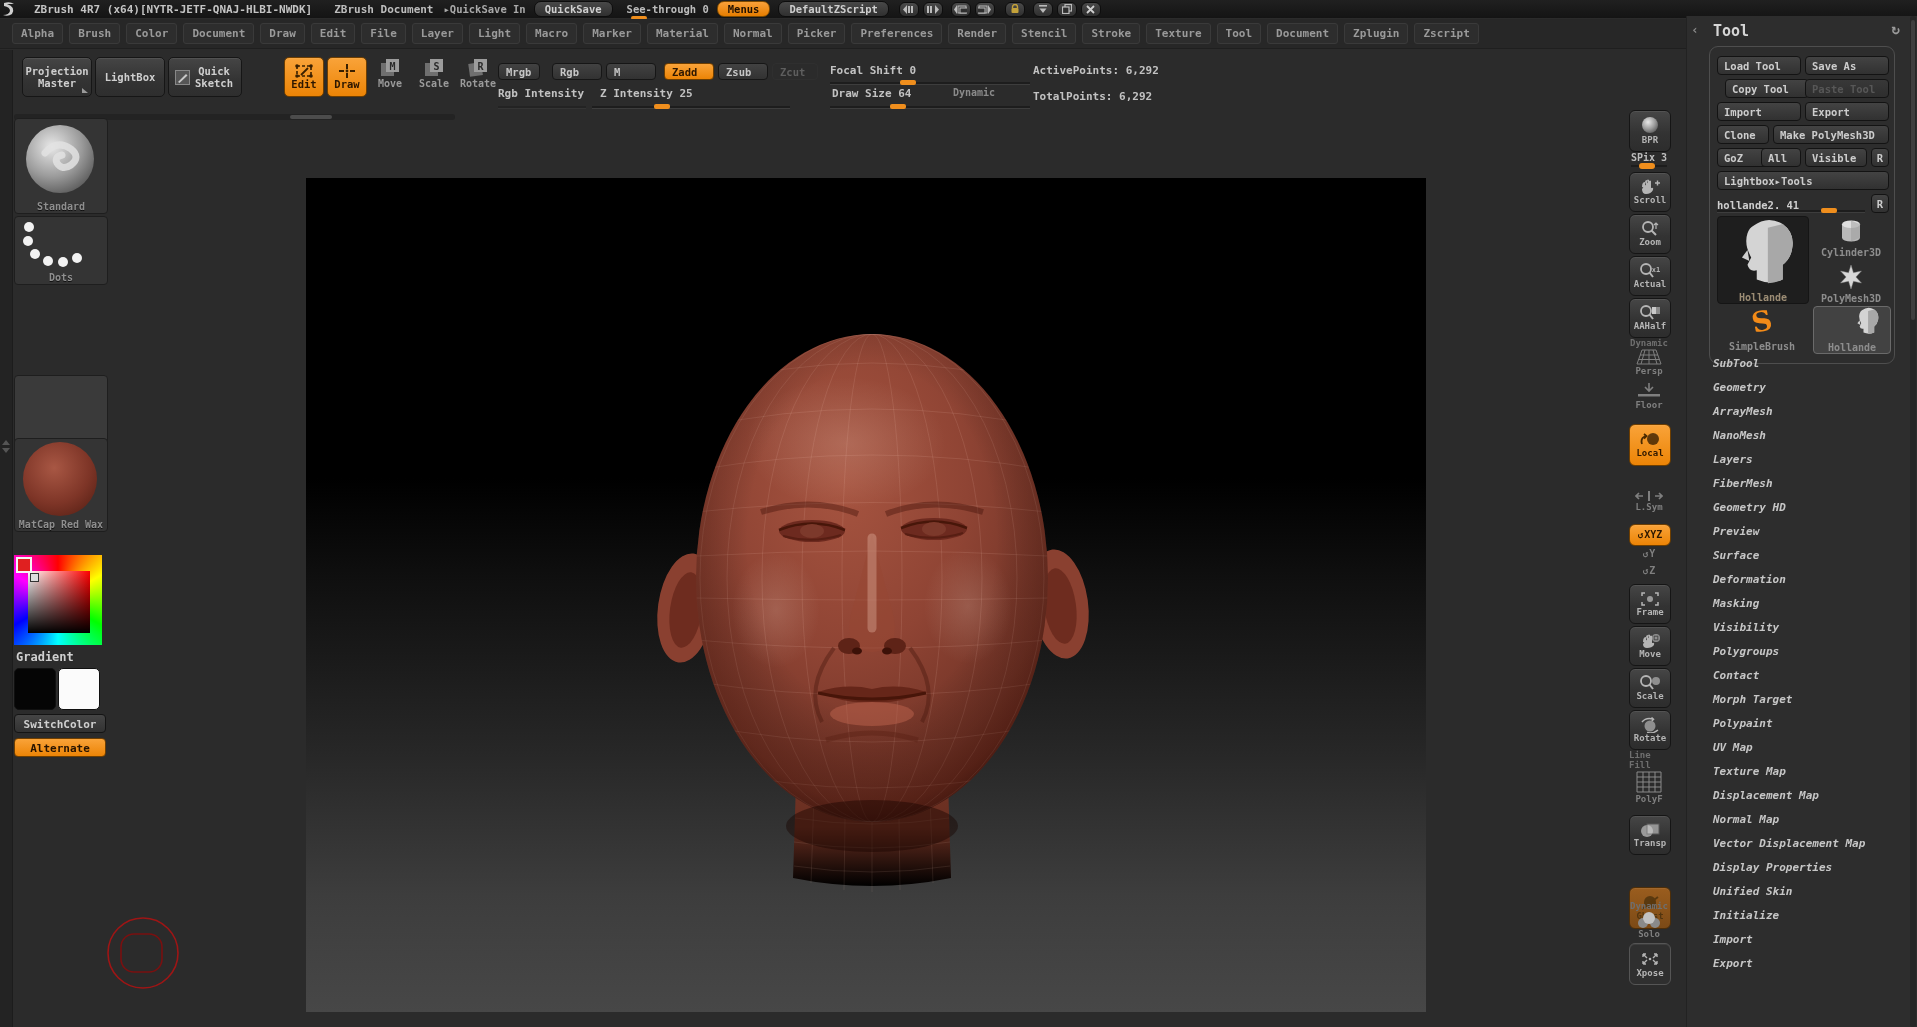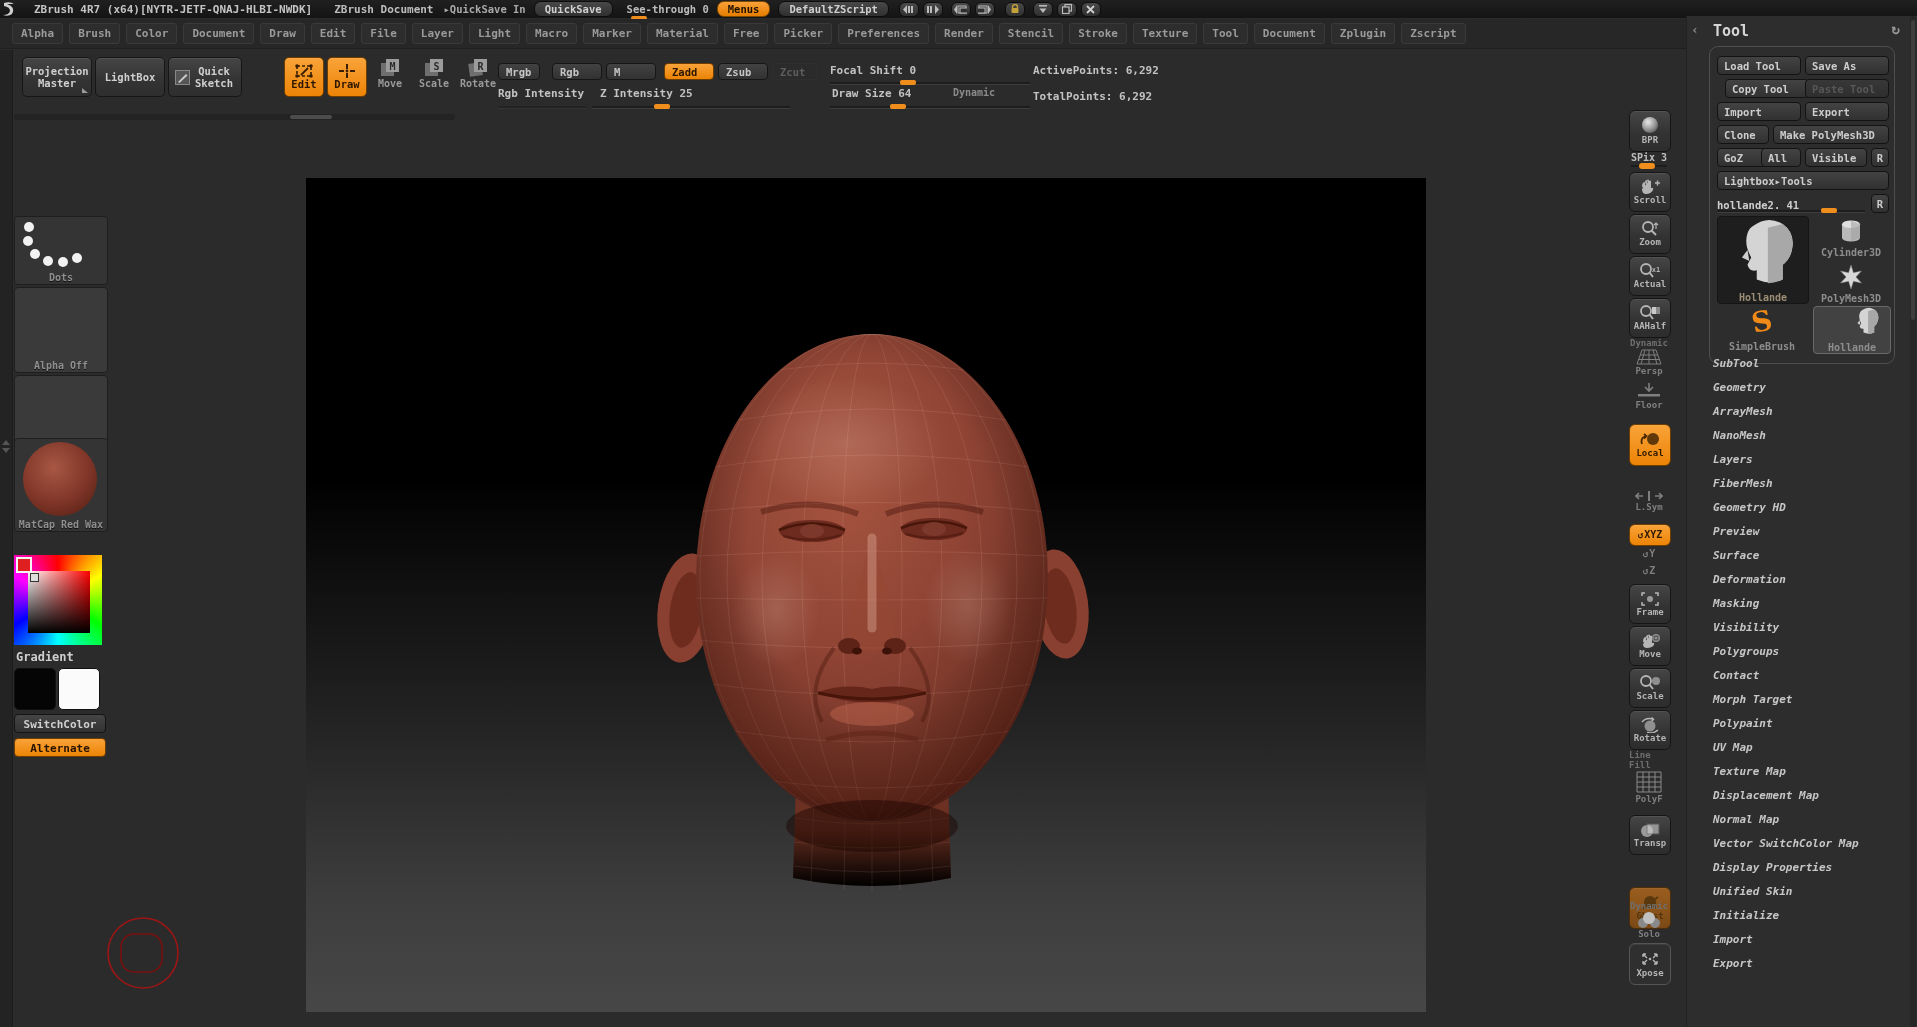--- a/index.html
+++ b/index.html
@@ -192,21 +192,21 @@
       <span class="menu-item">Color</span>
       <span class="menu-item">Document</span>
       <span class="menu-item">Draw</span>
       <span class="menu-item">Edit</span>
       <span class="menu-item">File</span>
       <span class="menu-item">Layer</span>
       <span class="menu-item">Light</span>
       <span class="menu-item">Macro</span>
       <span class="menu-item">Marker</span>
       <span class="menu-item">Material</span>
-      <span class="menu-item">Free</span>
+      <span class="menu-item">Normal</span>
       <span class="menu-item">Picker</span>
       <span class="menu-item">Preferences</span>
       <span class="menu-item">Render</span>
       <span class="menu-item">Stencil</span>
       <span class="menu-item">Stroke</span>
       <span class="menu-item">Texture</span>
       <span class="menu-item">Tool</span>
       <span class="menu-item">Document</span>
       <span class="menu-item">Zplugin</span>
       <span class="menu-item">Zscript</span>
@@ -304,35 +304,39 @@
       <div class="hthumb"></div>
     </div>
 
   <div id="leftrail">
     <div class="rail-handle" style="top:390px">
       <div class="tri-up"></div>
         <div class="tri-down"></div>
     </div>
   </div>
 
+  <div class="tray-box" style="top:118px;height:94px">
+    <svg width="90" height="80" viewBox="0 0 90 80">
+        <circle cx="45" cy="40" r="34" fill="url(#sphereg)"></circle>
+        <path d="M30 34 Q42 20 56 30 Q66 38 56 46 Q47 52 42 44 Q39 38 47 36" fill="none" stroke="#e2e2e2" stroke-width="7" stroke-linecap="round" opacity="0.85"></path>
+      </svg>
+    <span class="tray-label">Standard</span>
+  </div>
   <div class="tray-box" style="top:216px;height:67px">
     <svg width="90" height="55" viewBox="0 0 90 55">
         <g fill="#f2f2f2">
           <circle cx="14" cy="10" r="5"></circle>
           <circle cx="13" cy="24" r="5"></circle>
           <circle cx="20" cy="37" r="5"></circle>
           <circle cx="33" cy="44" r="5"></circle>
           <circle cx="48" cy="45" r="5"></circle>
           <circle cx="62" cy="41" r="5"></circle>
         </g>
       </svg>
     <span class="tray-label">Dots</span>
-  </div>
-  <div class="tray-box" style="top:287px;height:84px;background:#3a3a3a">
-    <span class="tray-label">Alpha  Off</span>
   </div>
   <div class="tray-box" style="top:375px;height:80px;background:#3a3a3a">
     <span class="tray-label">Texture  Off</span>
   </div>
   <div class="tray-box" style="top:438px;height:92px">
     <svg width="90" height="80" viewBox="0 0 90 80">
         <circle cx="45" cy="40" r="37" fill="url(#redmat)"></circle>
       </svg>
     <span class="tray-label">MatCap Red Wax</span>
   </div>
@@ -677,21 +681,21 @@
         <div class="section-row">Masking</div>
         <div class="section-row">Visibility</div>
         <div class="section-row">Polygroups</div>
         <div class="section-row">Contact</div>
         <div class="section-row">Morph Target</div>
         <div class="section-row">Polypaint</div>
         <div class="section-row">UV Map</div>
         <div class="section-row">Texture Map</div>
         <div class="section-row">Displacement Map</div>
         <div class="section-row">Normal Map</div>
-        <div class="section-row">Vector SwitchColor Map</div>
+        <div class="section-row">Vector Displacement Map</div>
         <div class="section-row">Display Properties</div>
         <div class="section-row">Unified Skin</div>
         <div class="section-row">Initialize</div>
         <div class="section-row">Import</div>
         <div class="section-row">Export</div>
       </div>
 
     <div id="panel-scroll">
         <div class="pthumb"></div>
       </div>

